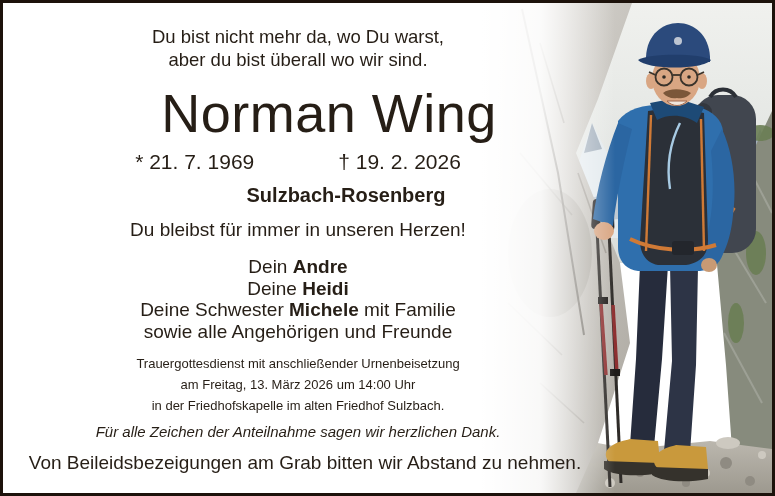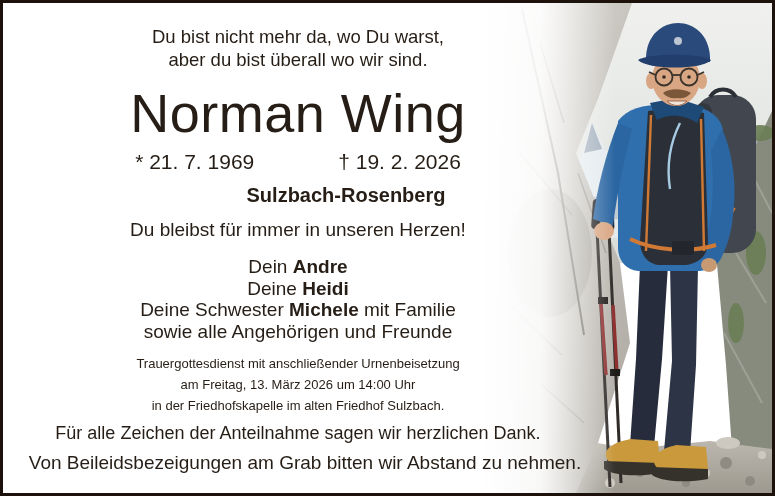--- a/index.html
+++ b/index.html
@@ -11,27 +11,27 @@
     background:#ffffff;
     overflow:hidden;
     font-family:"Liberation Sans", sans-serif;
     color:#261e16;
   }
   .photo-wrap{position:absolute;top:0;right:0;width:292px;height:490px;z-index:1;}
   .photo-wrap svg{display:block;}
   .text-col{position:absolute;left:0;top:0;width:590px;height:490px;z-index:2;text-align:center;}
   .blk{position:absolute;left:0;width:100%;}
   .quote{top:22px;font-size:18.5px;line-height:23px;}
-  .name{top:84px;font-size:54px;line-height:52px;letter-spacing:0.5px;}
+  .name{top:84px;font-size:54px;line-height:52px;letter-spacing:0.5px;margin-left:31px;}
   .dates{top:147px;font-size:21px;display:flex;justify-content:center;gap:84px;}
   .city{top:181px;font-size:20px;font-weight:bold;margin-left:48px;}
   .herzen{top:216px;font-size:19px;}
   .mourners{top:253px;font-size:19px;line-height:21.5px;}
   .service{top:350px;font-size:13px;line-height:21px;}
-  .thanks{top:420px;font-size:18px;}
+  .thanks{top:420px;font-size:15px;font-style:italic;}
   .condolence{top:449px;font-size:19px;padding-left:7px;}
   .b{font-weight:bold;}
 </style>
 </head>
 <body>
 
 <div class="card">
 
   <div class="photo-wrap" role="img" aria-label="Lächelnder Mann mit dunkelblauer Kappe, Brille und Schnurrbart in blauer Wanderjacke mit Rucksack und Trekkingstöcken vor Felswand und schneebedeckten Bergen">
     <svg width="292" height="490" viewBox="0 0 292 490" xmlns="http://www.w3.org/2000/svg">

